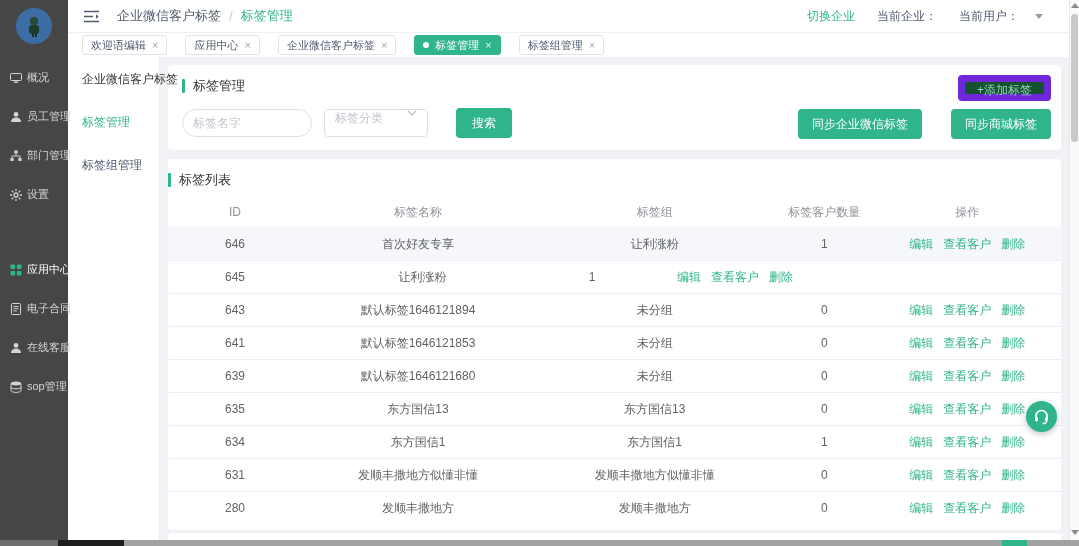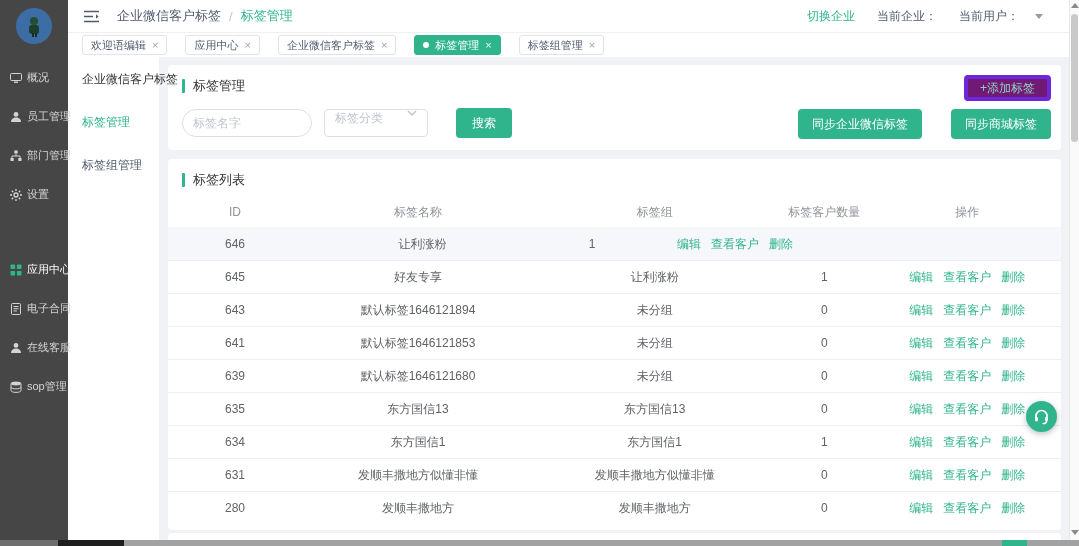--- a/index.html
+++ b/index.html
@@ -45,26 +45,26 @@
   .card-title { display:flex; align-items:center; gap:8px; font-size:13px; color:#333; }
   .tbar { width:3px; height:14px; background:#2fb48c; border-radius:1px; }
 
   .card-filter { height:85px; padding:12px 12px 0 14px; margin-bottom:9px; }
   .filter-row { display:flex; align-items:center; margin-top:13px; }
   .inp { width:130px; height:28px; border:1px solid #dcdfe6; border-radius:14px; font-size:12px; padding:0 10px; color:#606266; font-family:inherit; }
   .inp::placeholder { color:#c0c4cc; }
   .selbox { width:104px; height:28px; border:1px solid #dcdfe6; border-radius:4px; margin-left:12px; display:flex; align-items:flex-start; justify-content:space-between; padding:0 10px; font-size:12px; color:#c0c4cc; cursor:pointer; background:#fff; }
   .btn { border:none; border-radius:4px; background:#2fb48c; color:#fff; font-size:12px; cursor:pointer; font-family:inherit; }
   .btn-search { width:56px; height:30px; margin-left:28px; }
-  .btn-add { position:absolute; top:10px; right:10px; height:26px; padding:0 12px; background:#701a75; border:4px solid #6d28d9; color:#93d4bf; font-size:12px; border-radius:4px; cursor:pointer; font-family:inherit; }
+  .btn-add { position:absolute; top:10px; right:10px; height:26px; padding:0 12px; background:#14532d; border:7px solid #6d28d9; color:#93d4bf; font-size:12px; border-radius:4px; cursor:pointer; font-family:inherit; }
   .sync-group { position:absolute; top:44px; right:10px; display:flex; gap:29px; }
   .btn-sync { height:30px; padding:0 14px; }
 
   .card-table { padding:12px 0 6px 0; }
-  .card-table .card-title { padding-left:14px; }
+  .card-table .card-title { padding-left:0; }
   .ttable { width:100%; margin-top:8px; }
   .thead, .trow { display:flex; align-items:center; }
   .thead { height:30px; font-size:12px; color:#909399; }
   .trow { height:33px; font-size:12px; color:#606266; border-top:1px solid #ebeef5; }
   .trow.hl { background:#f5f7fa; border-top-color:#f5f7fa; }
   .c-id { width:15%; text-align:center; }
   .c-name { width:26%; text-align:center; }
   .c-group { width:27%; text-align:center; }
   .c-count { width:11%; text-align:center; }
   .c-ops { width:21%; text-align:center; }
@@ -249,27 +249,27 @@
         <div class="thead">
           <div class="c-id">ID</div>
           <div class="c-name">标签名称</div>
           <div class="c-group">标签组</div>
           <div class="c-count">标签客户数量</div>
           <div class="c-ops">操作</div>
         </div>
         <div id="table-body">
             <div class="trow hl">
               <div class="c-id">646</div>
+              <div class="c-name">首次好友专享</div>
               <div class="c-group">让利涨粉</div>
               <div class="c-count">1</div>
               <div class="c-ops"><span class="op">编辑</span><span class="op">查看客户</span><span class="op">删除</span></div>
             </div>
             <div class="trow">
               <div class="c-id">645</div>
-              <div class="c-name">好友专享</div>
               <div class="c-group">让利涨粉</div>
               <div class="c-count">1</div>
               <div class="c-ops"><span class="op">编辑</span><span class="op">查看客户</span><span class="op">删除</span></div>
             </div>
             <div class="trow">
               <div class="c-id">643</div>
               <div class="c-name">默认标签1646121894</div>
               <div class="c-group">未分组</div>
               <div class="c-count">0</div>
               <div class="c-ops"><span class="op">编辑</span><span class="op">查看客户</span><span class="op">删除</span></div>

